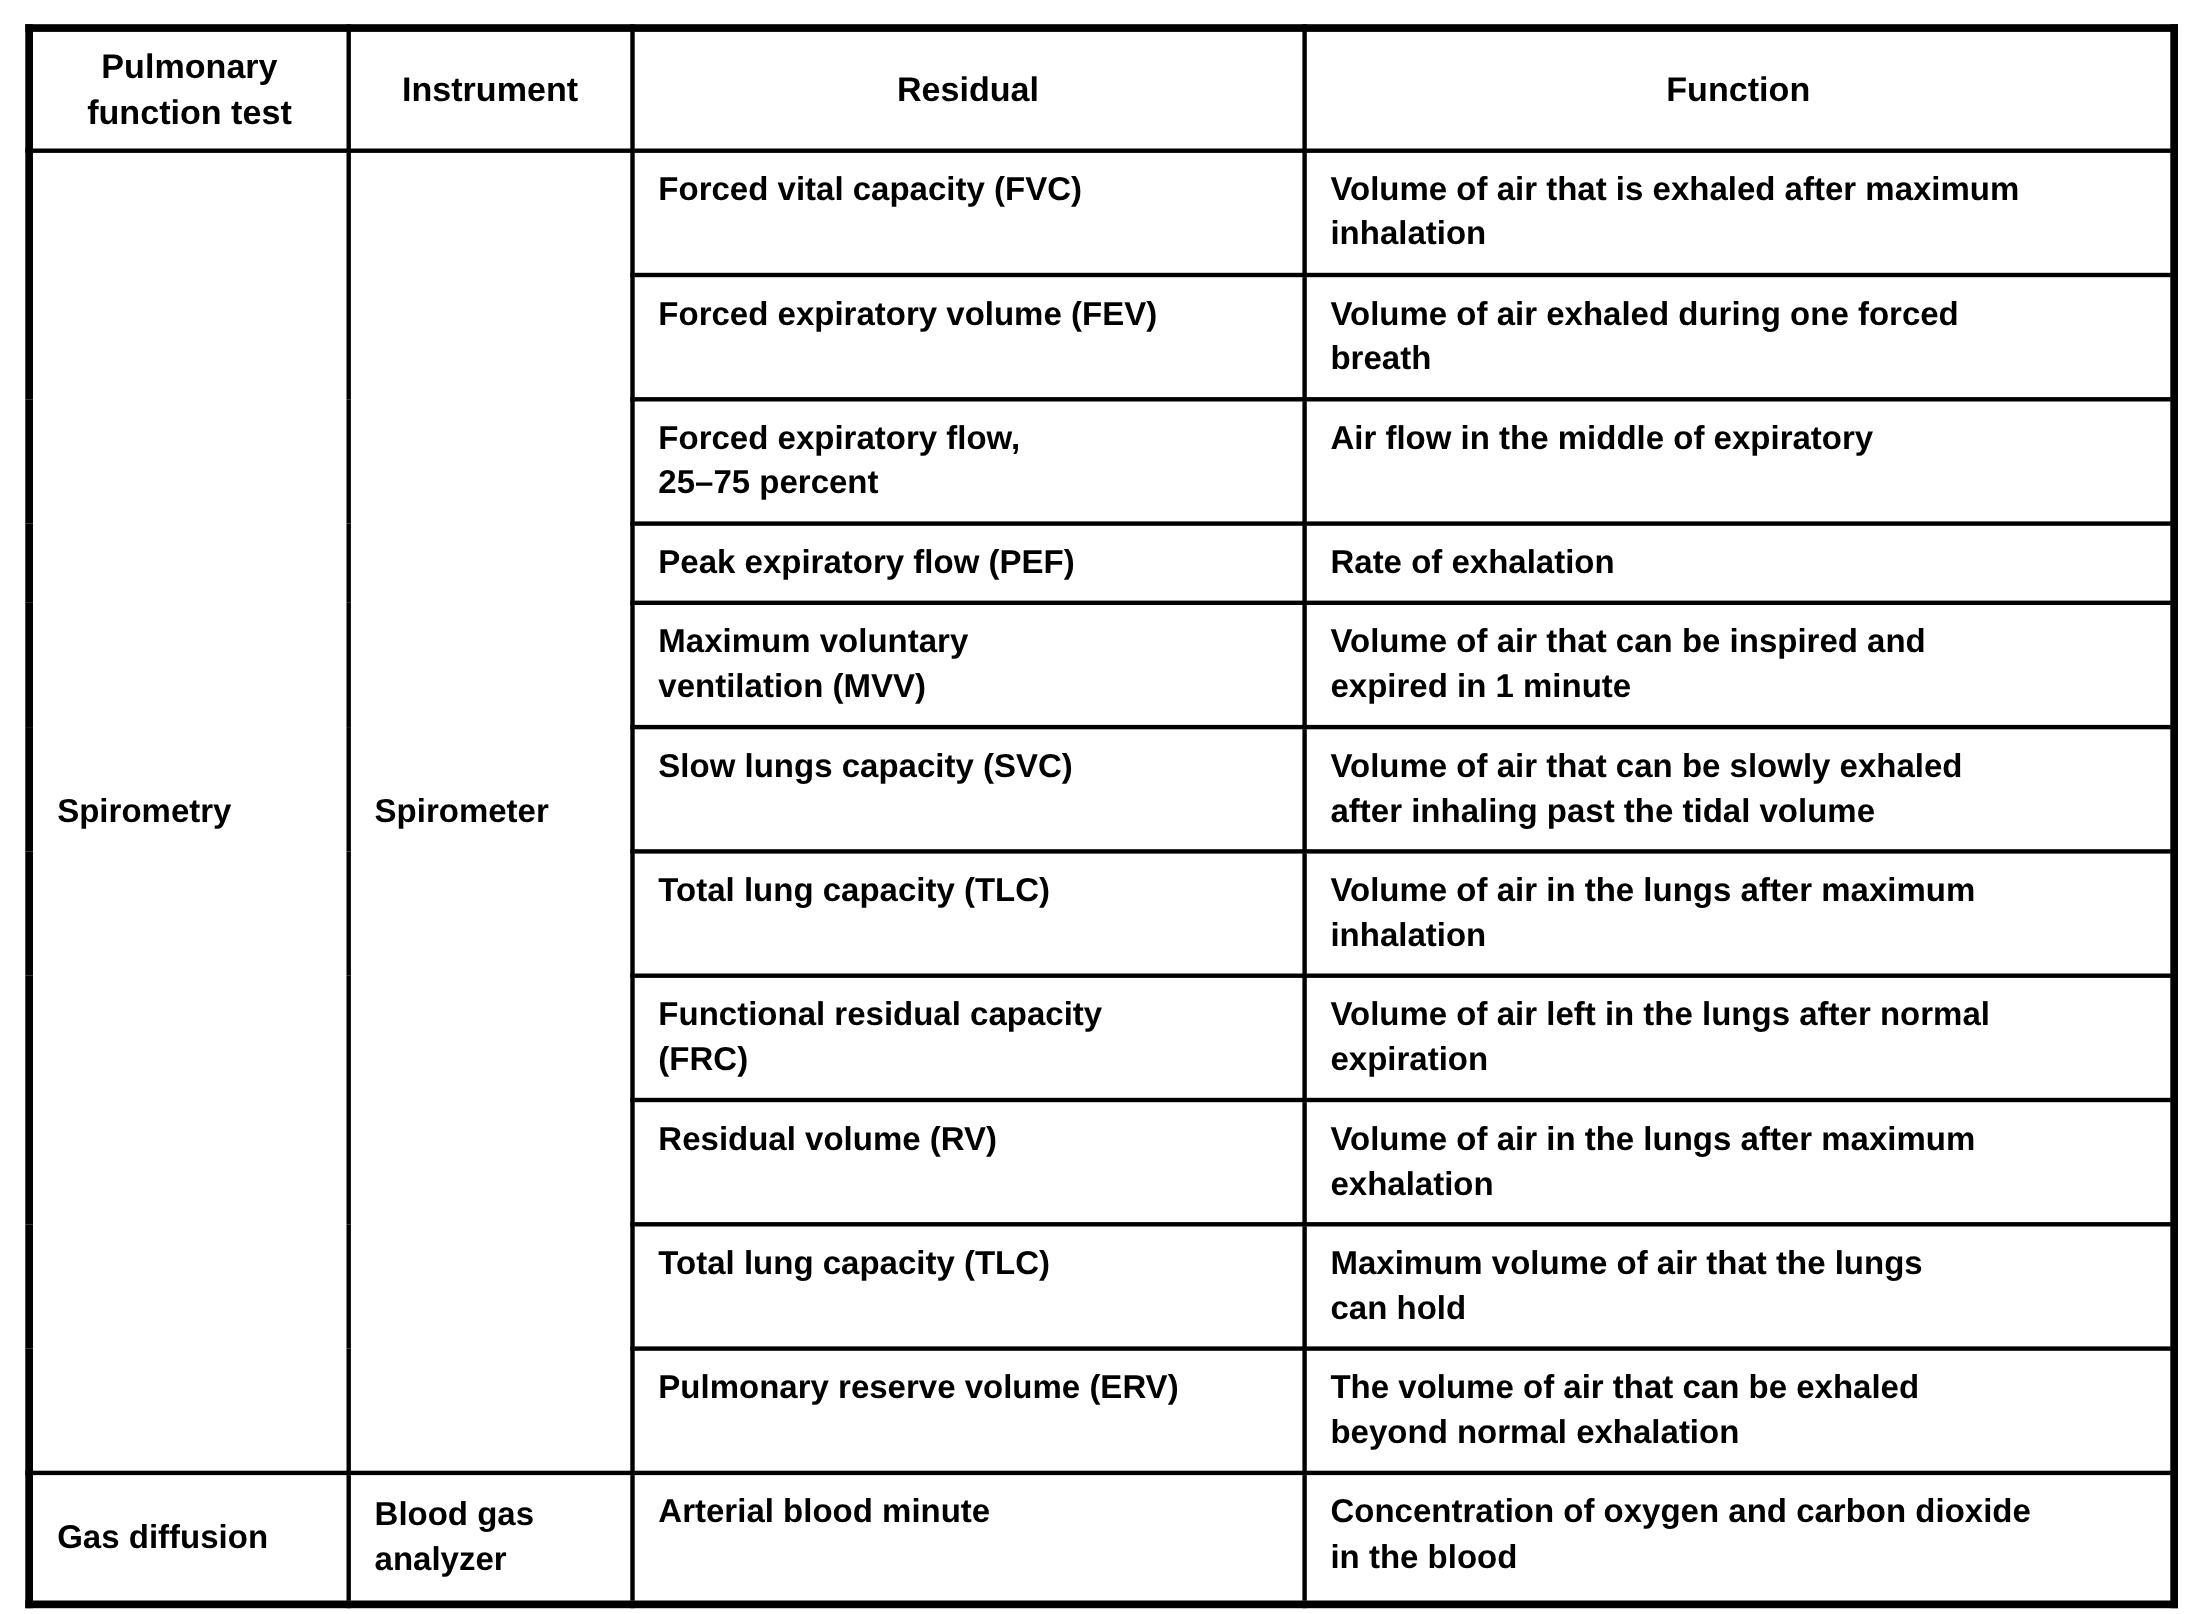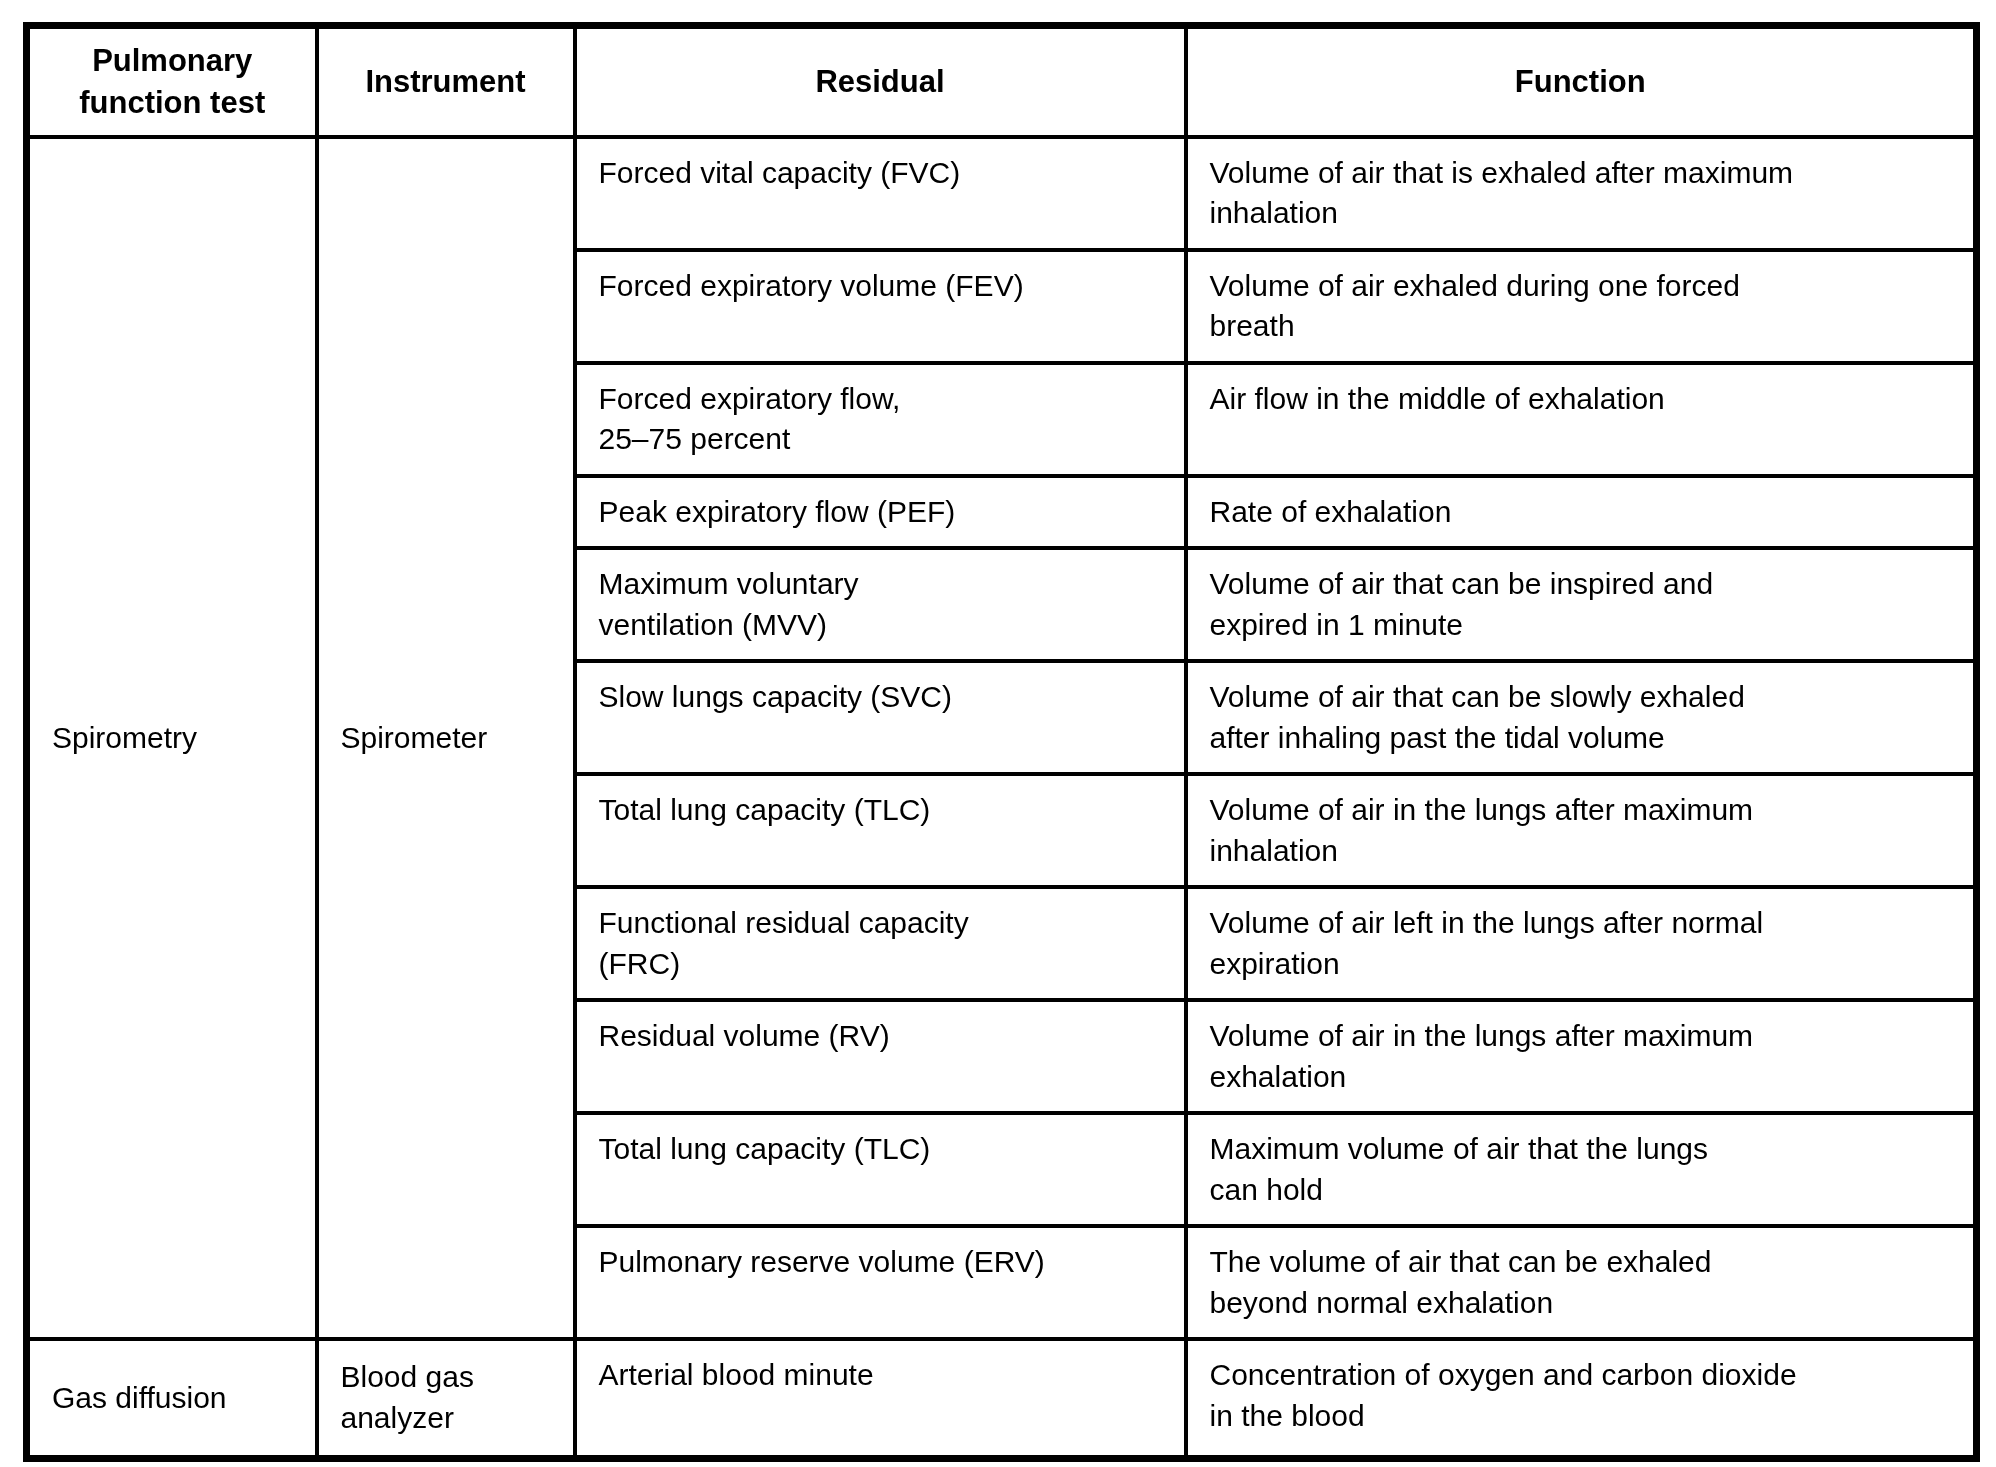--- a/index.html
+++ b/index.html
@@ -23,20 +23,21 @@
   }
   table.pft th, table.pft td {
     border: 4px solid #000000;
     padding: 14px 20px 14px 22px;
     vertical-align: top;
     font-size: 30px;
     line-height: 1.35;
     white-space: pre-line;
     text-align: left;
     overflow: hidden;
+    font-weight: bold;
   }
   table.pft th {
     font-weight: bold;
     font-size: 31px;
     text-align: center;
     vertical-align: middle;
     padding: 10px 12px;
   }
   .v-mid { vertical-align: middle !important; }
   tr.h-header { height: 111px; }
@@ -72,21 +73,21 @@
 inhalation</td>
     </tr>
     <tr class="h-std">
       <td>Forced expiratory volume (FEV)</td>
       <td>Volume of air exhaled during one forced
 breath</td>
     </tr>
     <tr class="h-std">
       <td>Forced expiratory flow,
 25–75 percent</td>
-      <td>Air flow in the middle of exhalation</td>
+      <td>Air flow in the middle of expiratory</td>
     </tr>
     <tr class="h-short">
       <td>Peak expiratory flow (PEF)</td>
       <td>Rate of exhalation</td>
     </tr>
     <tr class="h-std">
       <td>Maximum voluntary
 ventilation (MVV)</td>
       <td>Volume of air that can be inspired and
 expired in 1 minute</td>

